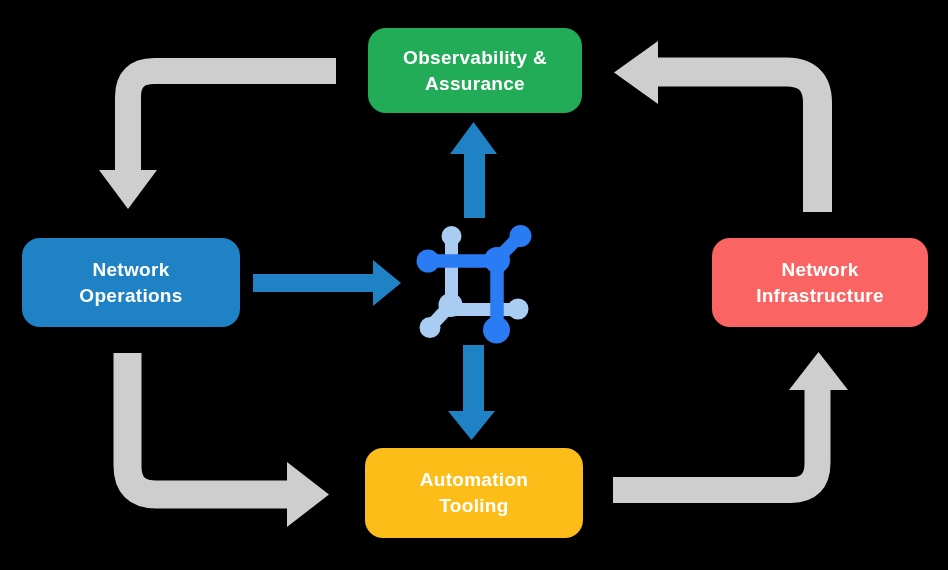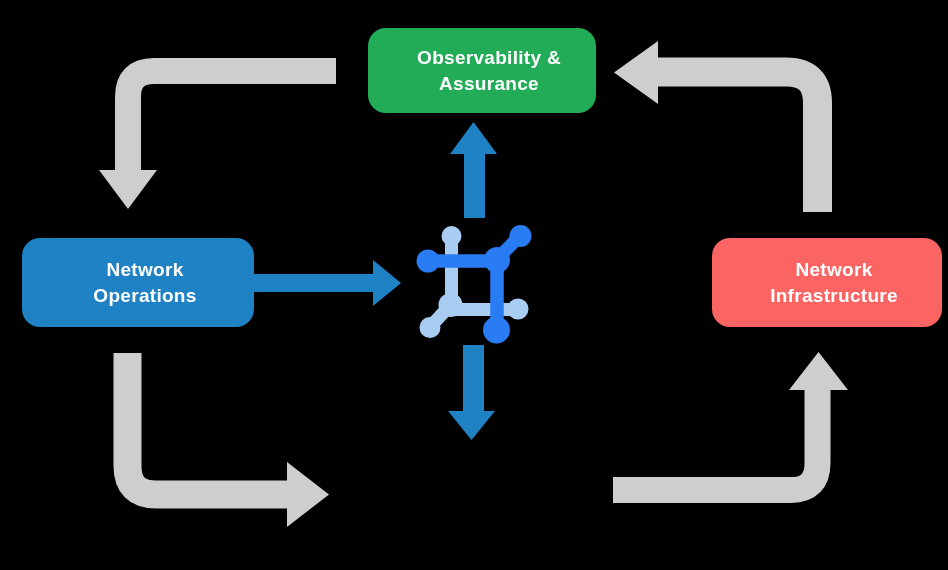--- a/index.html
+++ b/index.html
@@ -9,21 +9,20 @@
     width:948px;height:570px;
     background:var(--background);
     overflow:hidden;
   }
   .layer{position:absolute;left:0;top:0;}
   .node{
     position:absolute;
     border-radius:18px;
     display:flex;align-items:center;justify-content:center;
     text-align:center;
-    padding-left:14px;
   }
   .node-label{
     color:var(--label-text);
     font-size:19px;
     font-weight:700;
     line-height:26px;
     letter-spacing:0.3px;
     white-space:pre-line;
   }
   .node-observability{left:368px;top:28px;width:214px;height:85px;background:var(--node-green);}
@@ -111,14 +110,18 @@
   <div class="node node-operations">
     <span class="node-label">Network
 Operations</span>
   </div>
 
   <div class="node node-infrastructure">
     <span class="node-label">Network
 Infrastructure</span>
   </div>
 
+  <div class="node node-automation">
+    <span class="node-label">Automation
+Tooling</span>
+  </div>
 
 </div>
 
 </body></html>

